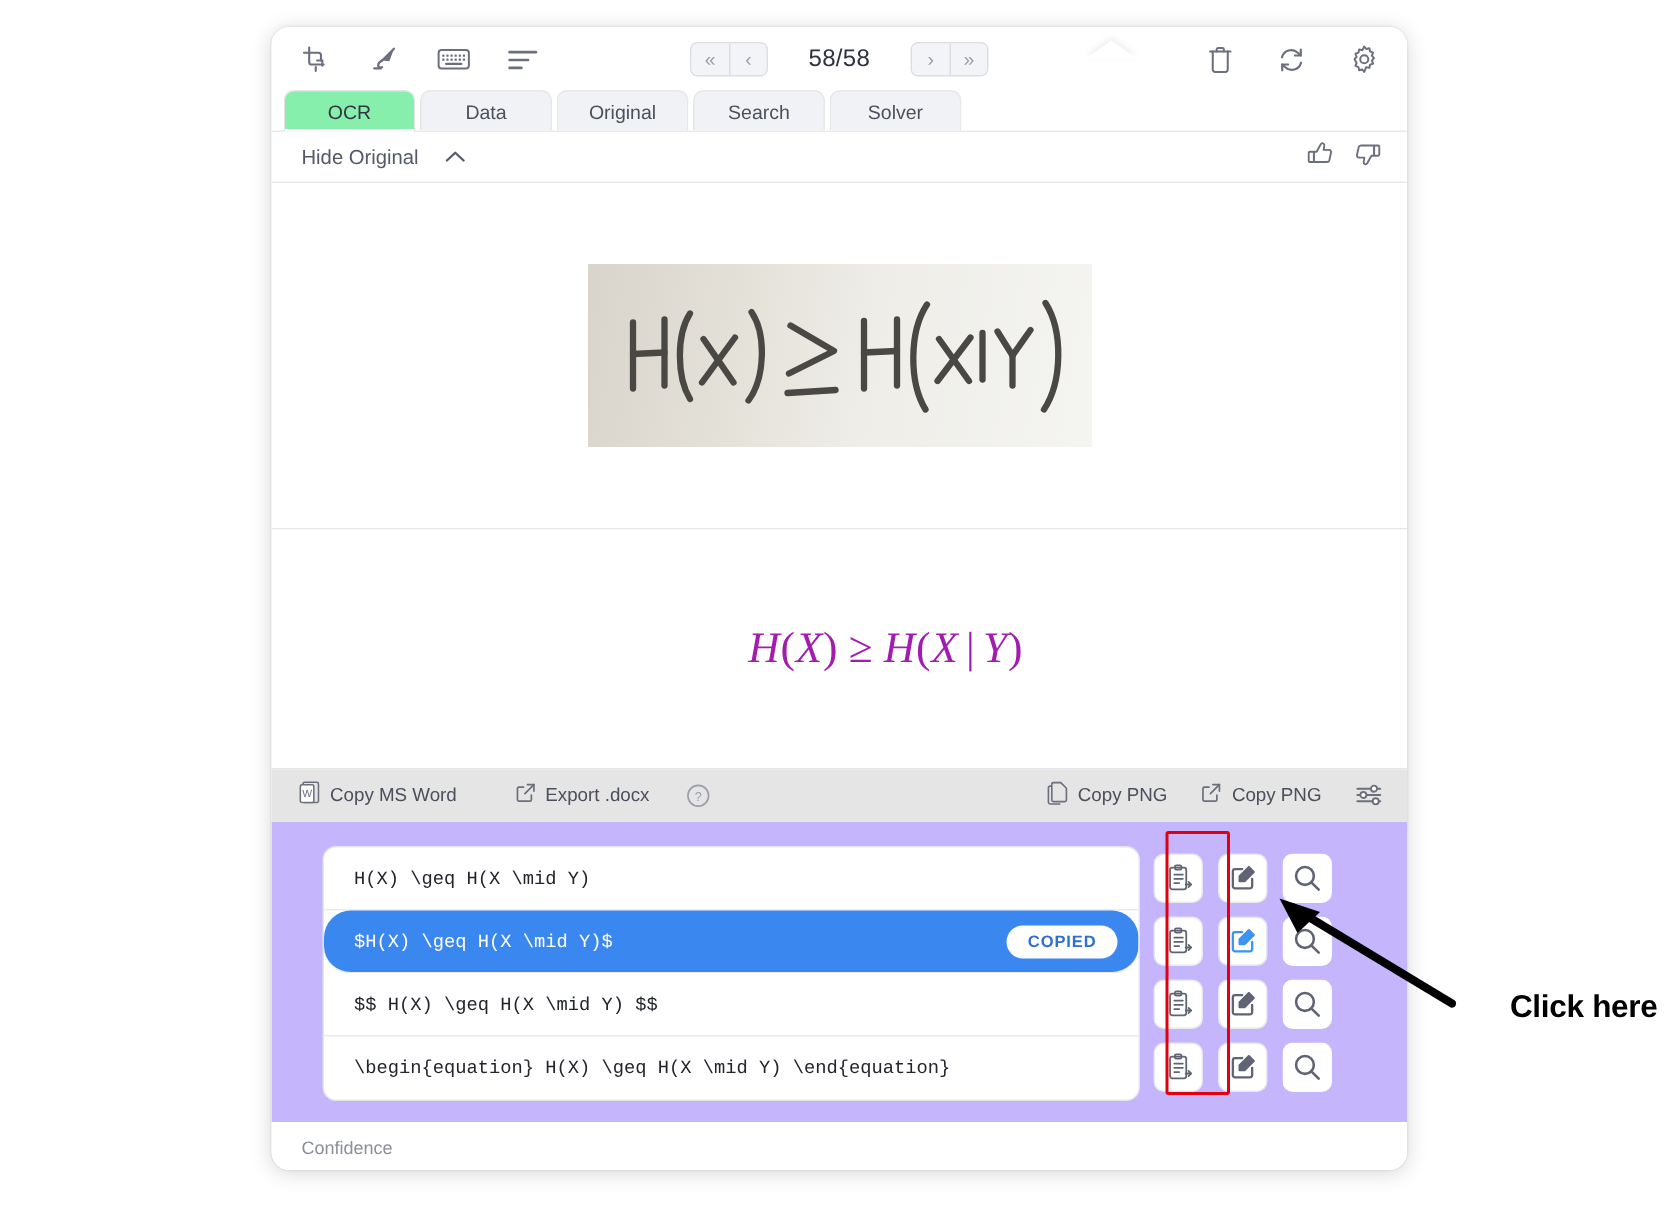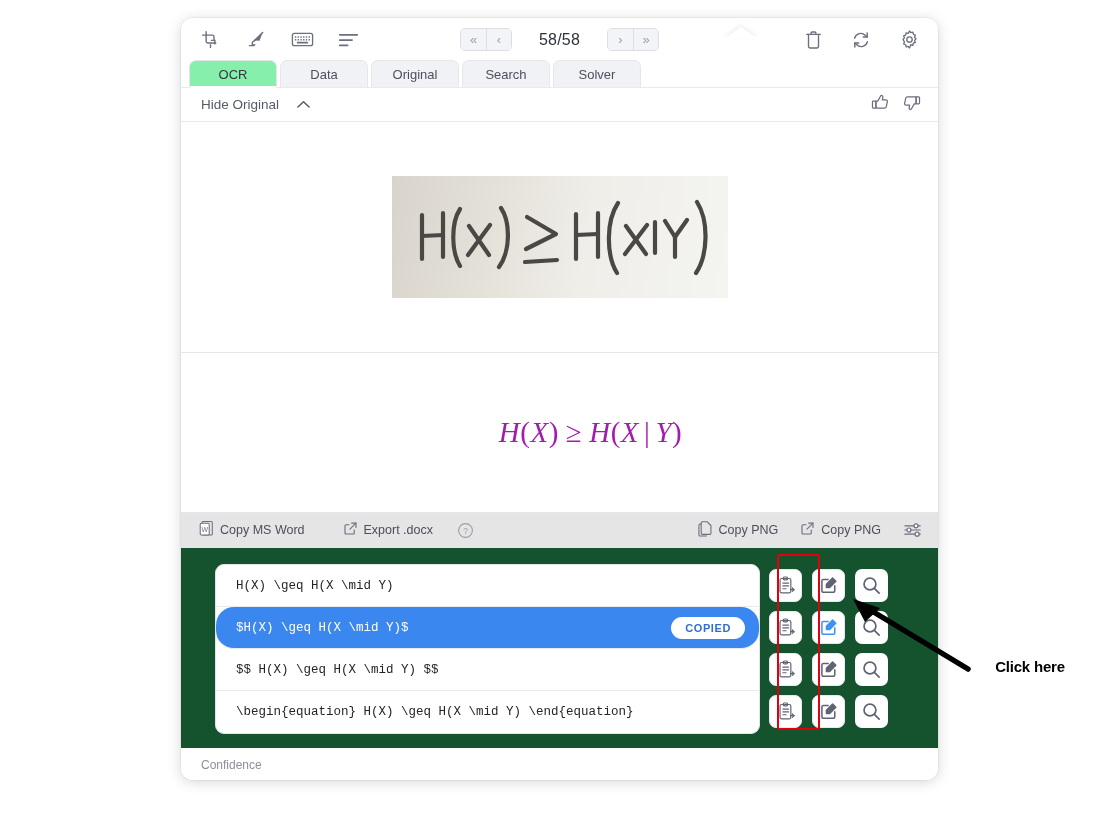--- a/index.html
+++ b/index.html
@@ -170,21 +170,21 @@
   }
   .exp-item {
     display: flex; align-items: center; gap: 6px;
     font-size: 12.5px; color: #4b4f5c;
     cursor: pointer;
   }
   .exp-right { margin-left: auto; display: flex; align-items: center; gap: 22px; padding-left: 27px; }
 
   
   .results-area {
-    background: #14532d;
+    background: #c4b5fd;
     padding: 16px 0 18px 0;
     position: relative;
     height: 200px;
   }
   .results-row {
     display: flex;
     align-items: flex-start;
     padding-left: 34px;
     gap: 8px;
   }
@@ -255,24 +255,24 @@
     background: #ffffff;
     height: 64px;
   }
   .conf-label { font-size: 12px; color: #8b8f9c; margin-bottom: 9px; }
 
   
   .annot-text {
     position: absolute;
     left: 955px; top: 655px;
     width: 150px;
-    text-align: center;
+    text-align: right;
     font-family: "Liberation Sans", sans-serif;
     font-weight: bold;
-    font-size: 15px;
+    font-size: 21px;
     line-height: 1.65;
     color: #000000;
     letter-spacing: -0.2px;
   }
   .annot-arrow { position: absolute; left: 840px; top: 596px; }
 </style>
 </head>
 <body>
 
 <div class="stage">

